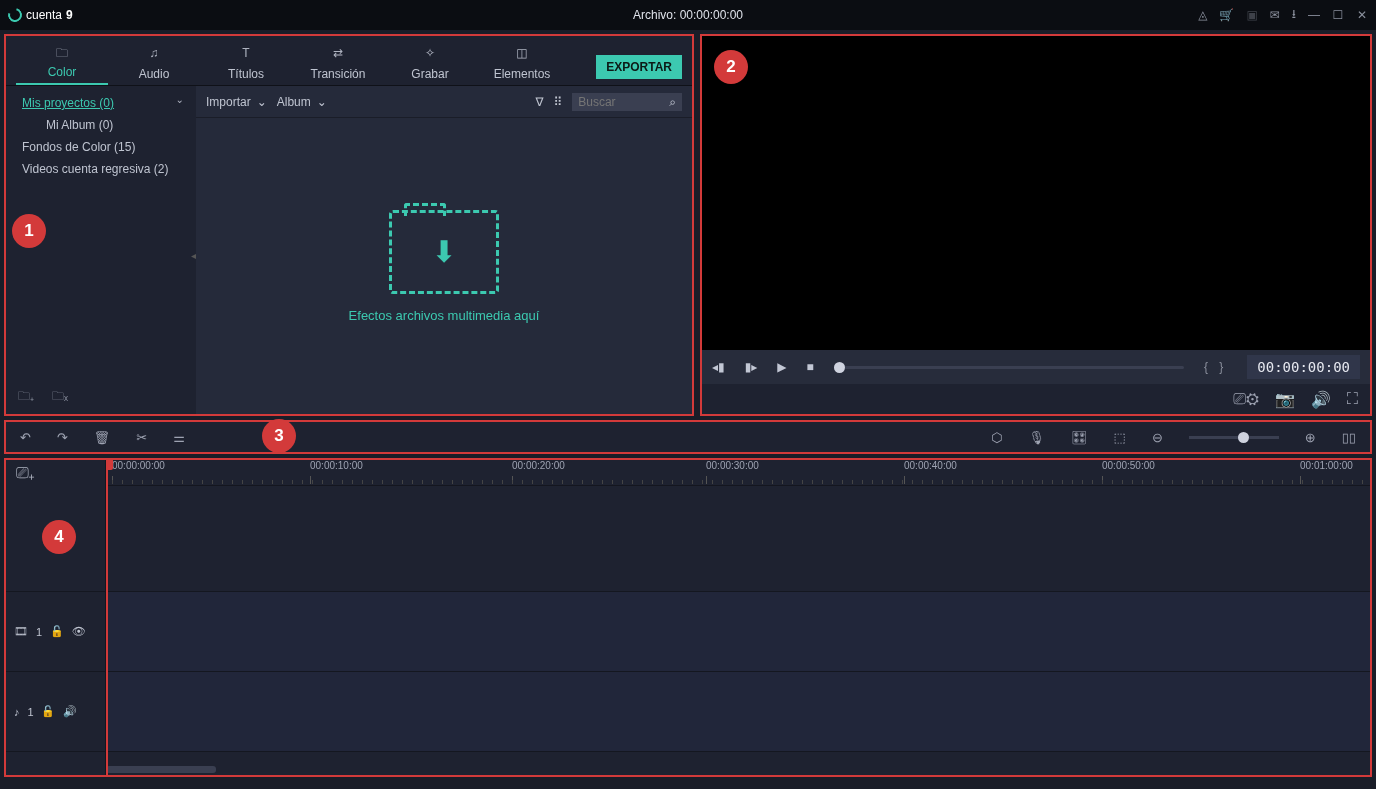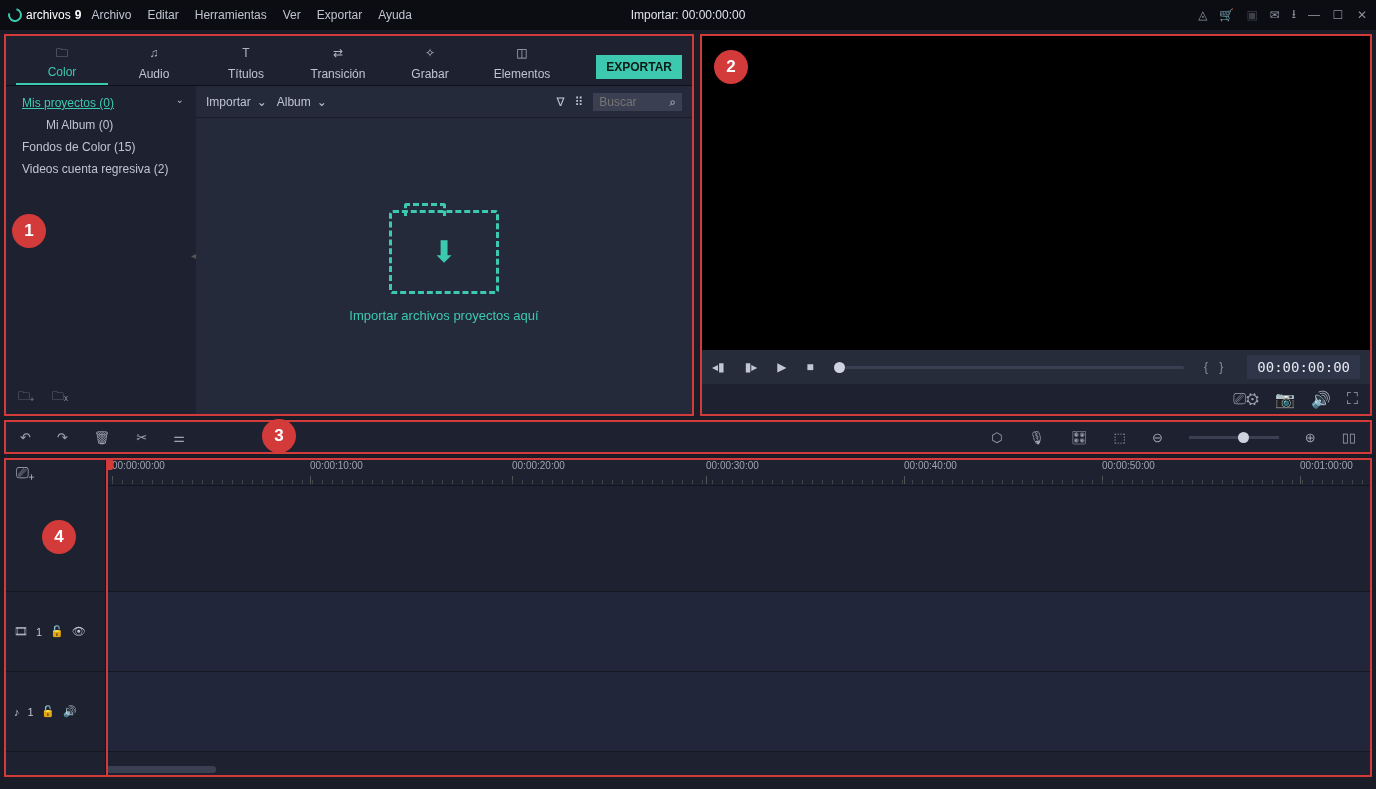--- a/index.html
+++ b/index.html
@@ -38,21 +38,21 @@
 .tree-item.sel { color:#3cc9b0; text-decoration:underline;}
 .tree-item.sub { padding-left:40px;}
 .tree-chev{position:absolute;right:12px;top:8px;color:#aeb3c0;font-size:10px;}
 .tree-collapse{position:absolute;right:0;top:50%;color:#555;font-size:10px;}
 .tree-footer{position:absolute;bottom:6px;left:12px;display:flex;gap:18px;color:#8c92a0;}
 
 .media-content { flex:1; background:#252a3a; display:flex; flex-direction:column;}
 .mc-toolbar { height:32px; display:flex; align-items:center; padding:0 10px; gap:10px; font-size:12px; border-bottom:1px solid #1a1d28;}
 .mc-toolbar .dd{display:flex;align-items:center;gap:6px;cursor:pointer;}
 .mc-toolbar .spacer{flex:1;}
-.searchbox{background:#3a3f51;display:flex;align-items:center;padding:2px 6px;gap:0;}
+.searchbox{background:#3a3f51;display:flex;align-items:center;padding:2px 6px;gap:21px;}
 .searchbox input{background:transparent;border:none;color:#bfc4d0;font-size:12px;width:70px;outline:none;}
 .mc-drop { flex:1; display:flex;flex-direction:column;align-items:center;justify-content:center;color:#3cc9b0;font-size:13px;gap:14px;}
 .drop-folder{width:110px;height:84px;border:3px dashed #3cc9b0;border-radius:4px;position:relative;display:flex;align-items:center;justify-content:center;}
 .drop-folder::before{content:"";position:absolute;top:-10px;left:12px;width:36px;height:10px;border:3px dashed #3cc9b0;border-bottom:none;border-radius:3px 3px 0 0;}
 .drop-arrow{color:#3cc9b0;font-size:30px;}
 
 
 .preview-black{flex:1;}
 .preview-controls{height:34px;background:#272c3b;display:flex;align-items:center;padding:0 10px;gap:20px;font-size:12px;}
 .pc-btn{cursor:pointer;color:#c2c7d4;}
@@ -84,32 +84,24 @@
 .playhead{position:absolute;left:0;top:0;bottom:0;width:2px;background:#d33a3a;z-index:5;}
 .playhead .nub{position:absolute;top:-2px;left:-5px;width:12px;height:12px;background:#d33a3a;border-radius:2px;}
 .hscroll{position:absolute;bottom:2px;left:0;width:110px;height:7px;background:#3a3f51;border-radius:3px;}
 </style>
 </head>
 <body>
 
 <div class="titlebar">
   <div class="logo">
     <span class="swirl"></span>
-    <span>archivos</span>
+    <span>cuenta</span>
       <span style="font-weight:bold;">9</span>
   </div>
-  <div class="menubar">
-    <span class="menu-item">Archivo</span>
-    <span class="menu-item">Editar</span>
-    <span class="menu-item">Herramientas</span>
-    <span class="menu-item">Ver</span>
-    <span class="menu-item">Exportar</span>
-    <span class="menu-item">Ayuda</span>
-  </div>
-  <div class="title-center">Importar:  00:00:00:00</div>
+  <div class="title-center">Archivo:  00:00:00:00</div>
   <div class="title-right">
     <span>◬</span>
     <span>🛒</span>
     <span style="opacity:.4;">▣</span>
     <span>✉</span>
     <span>⭳</span>
     <span class="win-btn">—</span>
     <span class="win-btn">☐</span>
     <span class="win-btn">✕</span>
   </div>
@@ -156,21 +148,21 @@
           <span>⠿</span>
           <div class="searchbox">
             <input placeholder="Buscar" style="">
             <span>⌕</span>
           </div>
         </div>
         <div class="mc-drop">
           <div class="drop-folder">
               <span class="drop-arrow">⬇</span>
             </div>
-          <div>Importar archivos proyectos aquí</div>
+          <div>Efectos archivos multimedia aquí</div>
         </div>
       </div>
     </div>
   </div>
 
   <div class="panel preview-panel">
     <div class="callout" style="left:12px;top:14px;">2</div>
     <div class="preview-black"></div>
     <div class="preview-controls">
       <span class="pc-btn">◂▮</span>

